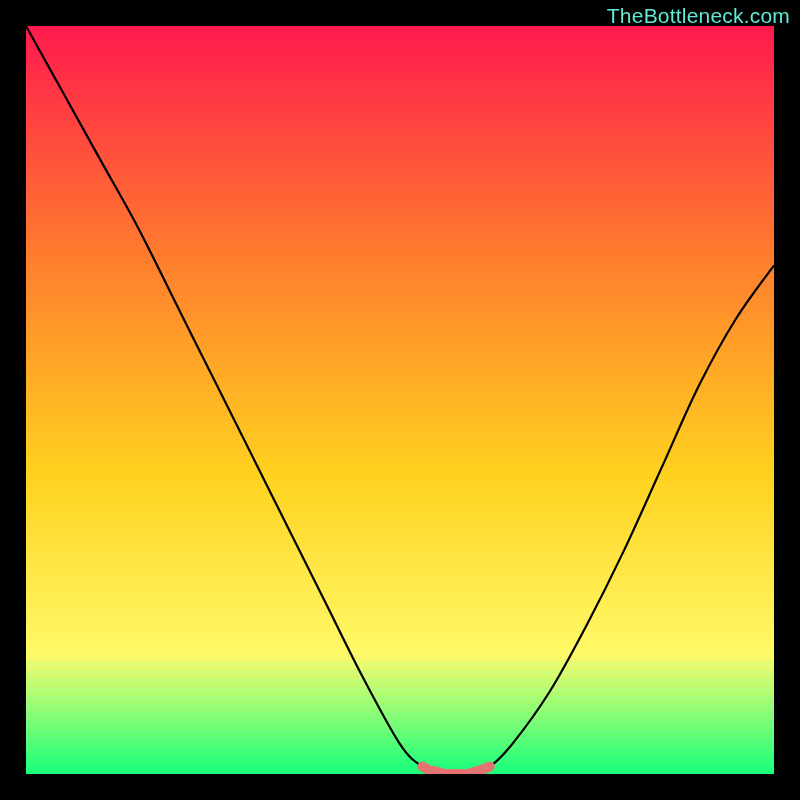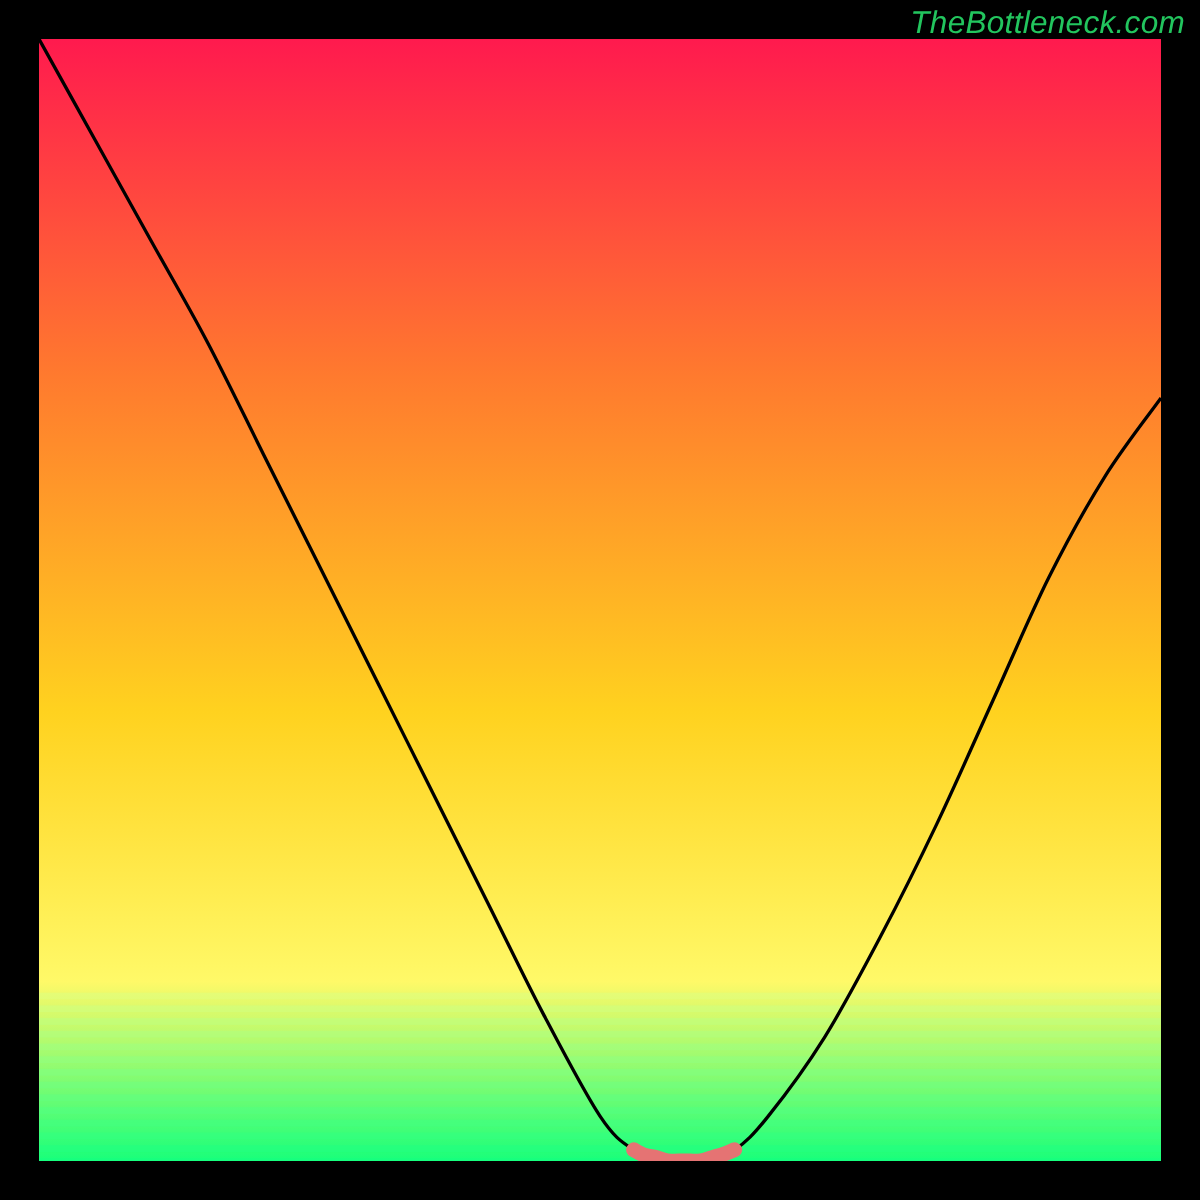--- a/index.html
+++ b/index.html
@@ -9,26 +9,25 @@
     height: 800px;
     background: #000;
     overflow: hidden;
     position: relative;
     font-family: Arial, Helvetica, sans-serif;
   }
   .watermark {
     position: absolute;
     top: 4px;
     right: 10px;
-    color: #22c55e;
+    color: #5eead4;
     font-size: 21px;
     font-weight: 500;
     z-index: 10;
     letter-spacing: 0.2px;
-    font-style: italic;
   }
   .plot-frame {
     position: absolute;
     left: 26px;
     top: 26px;
     width: 748px;
     height: 748px;
     box-sizing: border-box;
   }
   .plot-inner {

